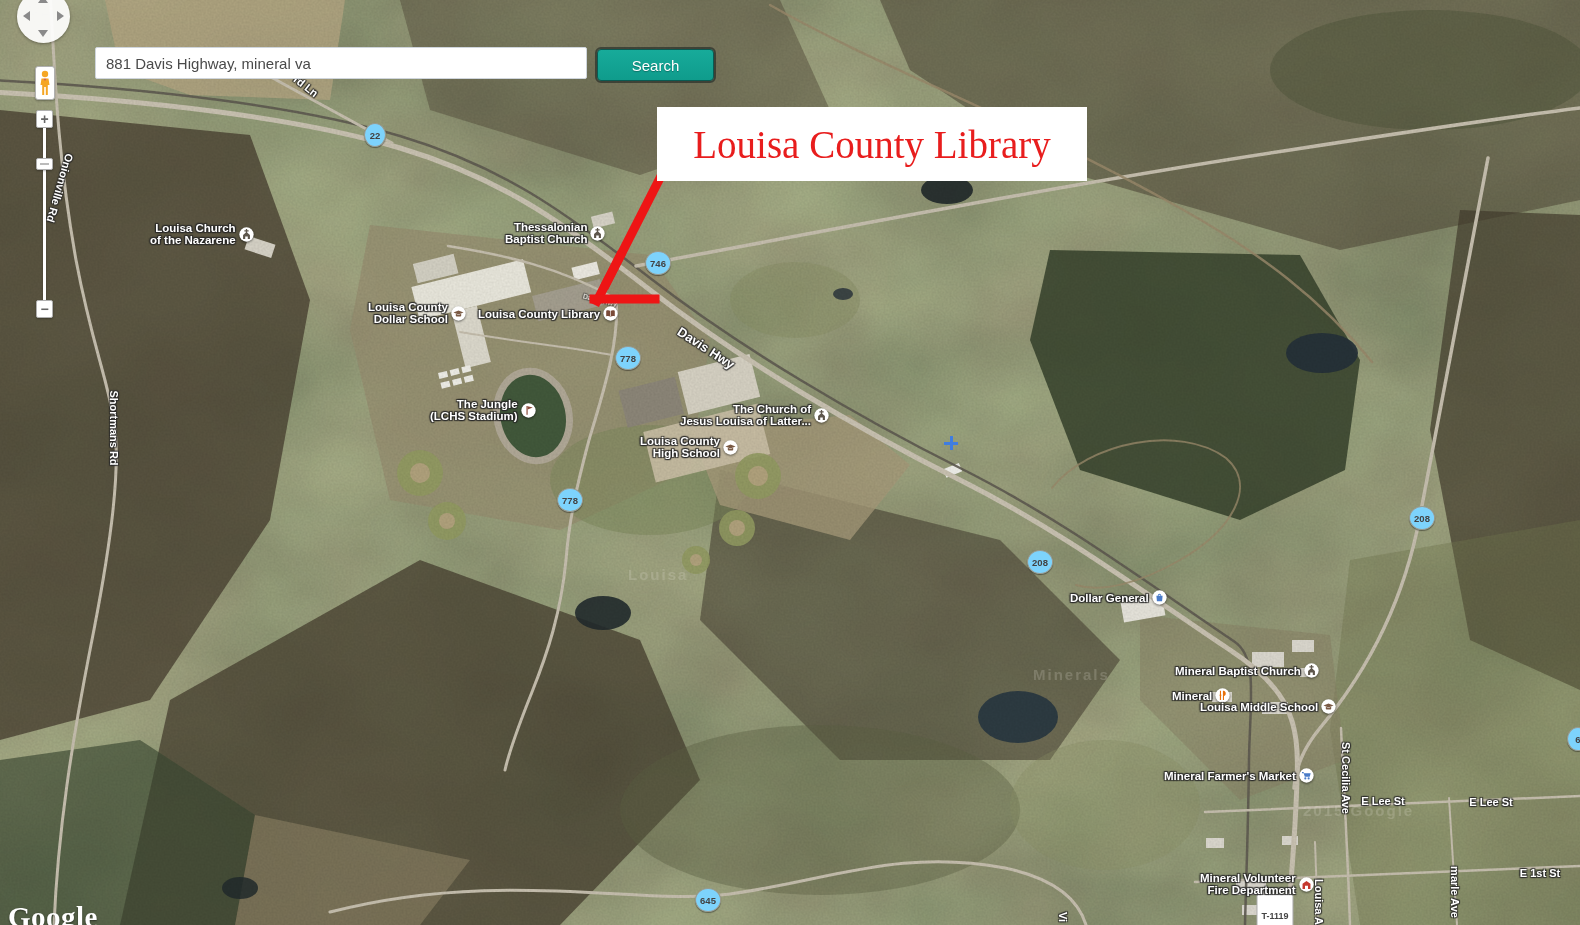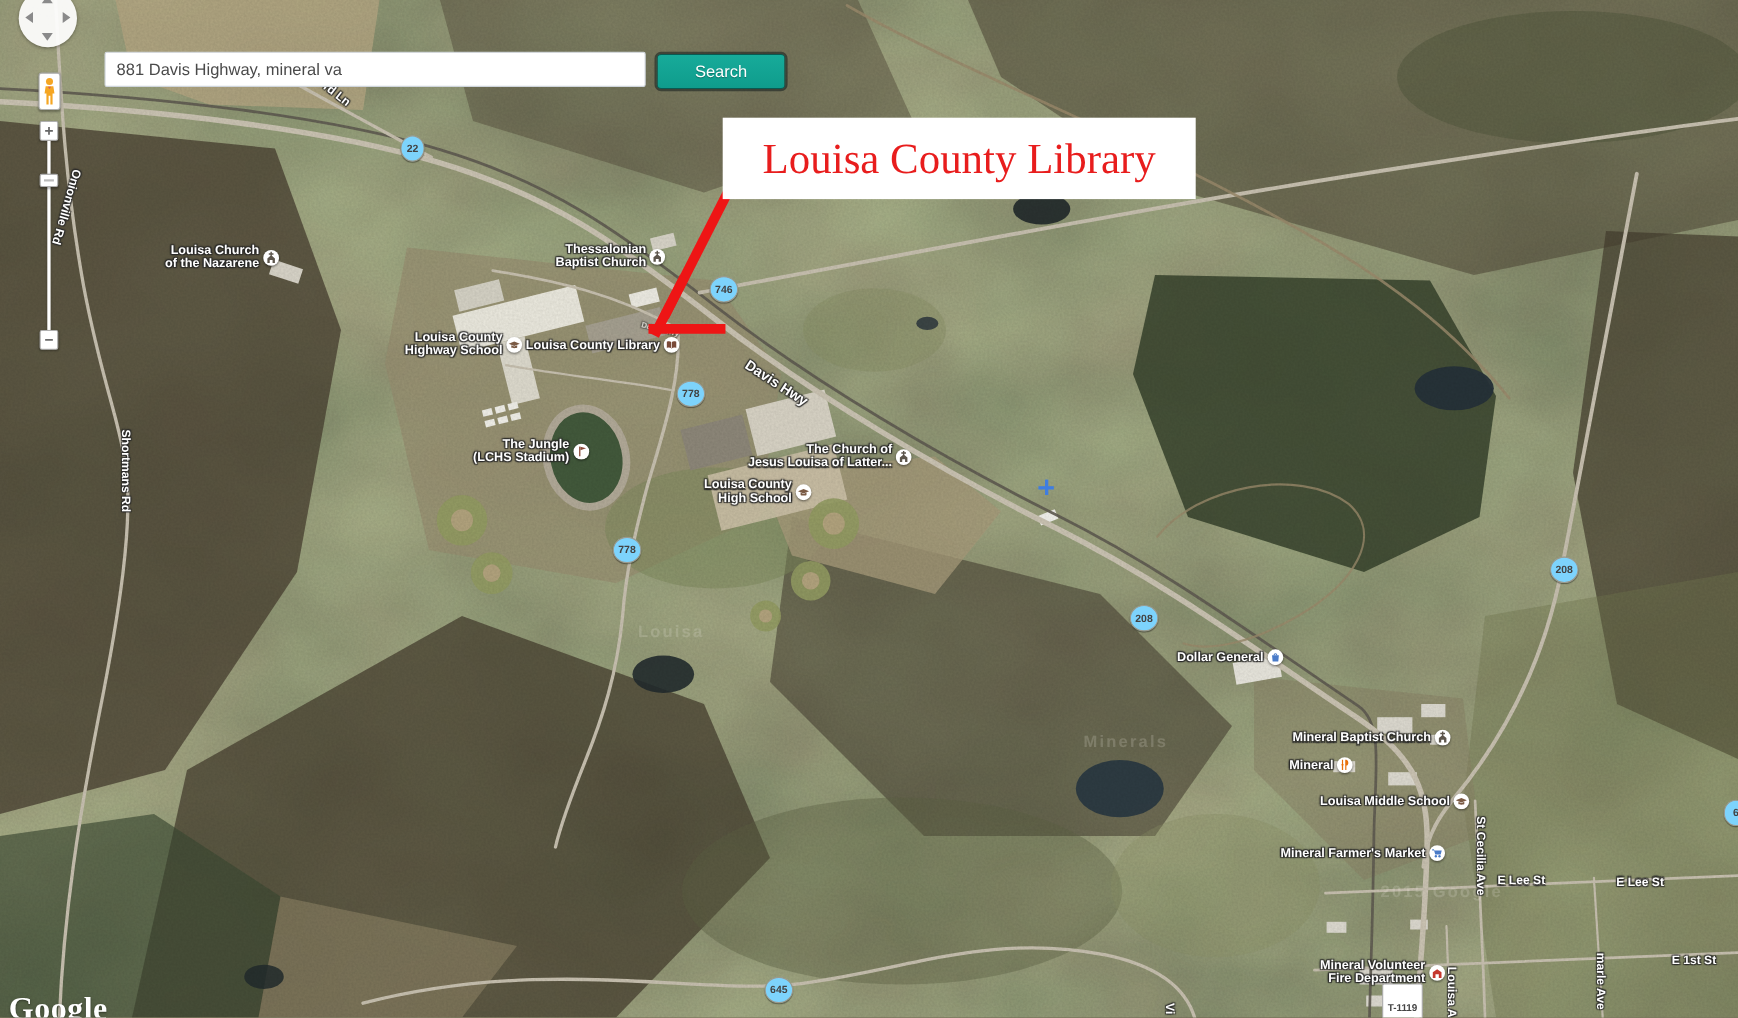--- a/index.html
+++ b/index.html
@@ -11,21 +11,21 @@
   .place-label-text{font-size:11.5px;font-weight:bold;color:#fff;line-height:12px;text-align:right;white-space:nowrap;
      text-shadow:-1px -1px 1px rgba(40,40,40,.9),1px -1px 1px rgba(40,40,40,.9),-1px 1px 1px rgba(40,40,40,.9),1px 1px 1px rgba(40,40,40,.9),0 0 2px rgba(0,0,0,.7);}
   .poi-icon{width:15px;height:15px;flex:0 0 auto;filter:drop-shadow(0 1px 1px rgba(0,0,0,.5));}
   .road-label{position:absolute;z-index:18;font-weight:bold;color:#fff;white-space:nowrap;
      text-shadow:-1px -1px 1px rgba(40,40,40,.85),1px -1px 1px rgba(40,40,40,.85),-1px 1px 1px rgba(40,40,40,.85),1px 1px 1px rgba(40,40,40,.85);}
   .shield{position:absolute;z-index:19;background:#7dd3fc;border:1px solid #9a9a8e;border-radius:50%;
      min-width:22px;height:15px;padding:11px 4px;box-sizing:border-box;display:flex;align-items:center;justify-content:center;
      font-size:9.5px;font-weight:bold;color:#424242;transform:translate(-50%,-50%);box-shadow:0 1px 1px rgba(0,0,0,.4);}
   .box-label{position:absolute;z-index:19;background:#fff;border:1px solid #aaa;border-radius:2px;padding:16px 4px;
      font-size:9px;font-weight:bold;color:#444;transform:translate(-50%,-50%);}
-  .watermark{position:absolute;z-index:15;color:#e8e4da;opacity:.2;font-size:15px;font-weight:bold;letter-spacing:2px;white-space:nowrap;}
+  .watermark{position:absolute;z-index:15;color:#e8e4da;opacity:.2;font-size:15px;font-weight:bold;letter-spacing:2px;white-space:nowrap;margin-left:48px;}
   .blue-cross{position:absolute;width:14px;height:14px;transform:translate(-50%,-50%);z-index:19;}
   .blue-cross i{position:absolute;background:#3f7de0;display:block;}
   .blue-cross .h{left:0;top:5.5px;width:14px;height:3px;}
   .blue-cross .v{left:5.5px;top:0;width:3px;height:14px;}
   
   #pan-control{position:absolute;left:17px;top:-10px;width:53px;height:53px;border-radius:50%;
      background:rgba(255,255,255,.92);box-shadow:0 1px 3px rgba(0,0,0,.35);z-index:40;cursor:pointer;}
   .pan-arrow{position:absolute;width:0;height:0;border:5px solid transparent;}
   .pan-n{left:21px;top:6px;border-bottom:7px solid #8a8a8a;border-top:none;}
   .pan-s{left:21px;bottom:6px;border-top:7px solid #8a8a8a;border-bottom:none;}
@@ -199,21 +199,21 @@
           <div>Baptist Church</div>
         </div>
         <span class="poi-icon"><svg width="15" height="15" viewBox="0 0 14 14">
             <circle cx="7" cy="7" r="6.7" fill="#fff"></circle>
             <path d="M6.4 1.8h1.2v1.2H9v1.2H7.6v1L10.2 7.4V11.2H8.2V8.8H5.8v2.4H3.8V7.4L6.4 5.2v-1H5V3H6.4z" fill="#5d564c"></path>
           </svg></span>
       </div>
       <div class="place-label" style="left: 368px; top: 301px;">
         <div class="place-label-text">
           <div>Louisa County</div>
-          <div>Highway School</div>
+          <div>Dollar School</div>
         </div>
         <span class="poi-icon"><svg width="15" height="15" viewBox="0 0 14 14">
             <circle cx="7" cy="7" r="6.7" fill="#fff"></circle>
             <path d="M2.3 6.1 L7 4.2 L11.7 6.1 L7 8 Z" fill="#7a5a44"></path>
             <path d="M4.5 7.3 v2 c0 .7 5 .7 5 0 v-2 L7 8.4 Z" fill="#7a5a44"></path>
           </svg></span>
       </div>
       <div class="place-label" style="left: 478px; top: 306px;">
         <div class="place-label-text">
           <div>Louisa County Library</div>
@@ -277,21 +277,21 @@
       </div>
       <div class="place-label" style="left: 1172px; top: 688px;">
         <div class="place-label-text">
           <div>Mineral</div>
         </div>
         <span class="poi-icon"><svg width="15" height="15" viewBox="0 0 14 14">
             <circle cx="7" cy="7" r="6.7" fill="#fff"></circle>
             <path d="M4.6 2.6 h1 v3.5 c.6 .2 .6 1 .05 1.2 V11.2 h-1.1 V7.3 c-.55-.2-.55-1 .05-1.2 Z M8.4 2.6 c1.1 .3 1.8 1.6 1.6 3 -.1 1-.7 1.7-1.6 1.8 V11.2 h-1 V2.6 Z" fill="#e8710a"></path>
           </svg></span>
       </div>
-      <div class="place-label" style="left: 1200px; top: 721px;">
+      <div class="place-label" style="left: 1200px; top: 699px;">
         <div class="place-label-text">
           <div>Louisa Middle School</div>
         </div>
         <span class="poi-icon"><svg width="15" height="15" viewBox="0 0 14 14">
             <circle cx="7" cy="7" r="6.7" fill="#fff"></circle>
             <path d="M2.3 6.1 L7 4.2 L11.7 6.1 L7 8 Z" fill="#7a5a44"></path>
             <path d="M4.5 7.3 v2 c0 .7 5 .7 5 0 v-2 L7 8.4 Z" fill="#7a5a44"></path>
           </svg></span>
       </div>
       <div class="place-label" style="left: 1164px; top: 768px;">

